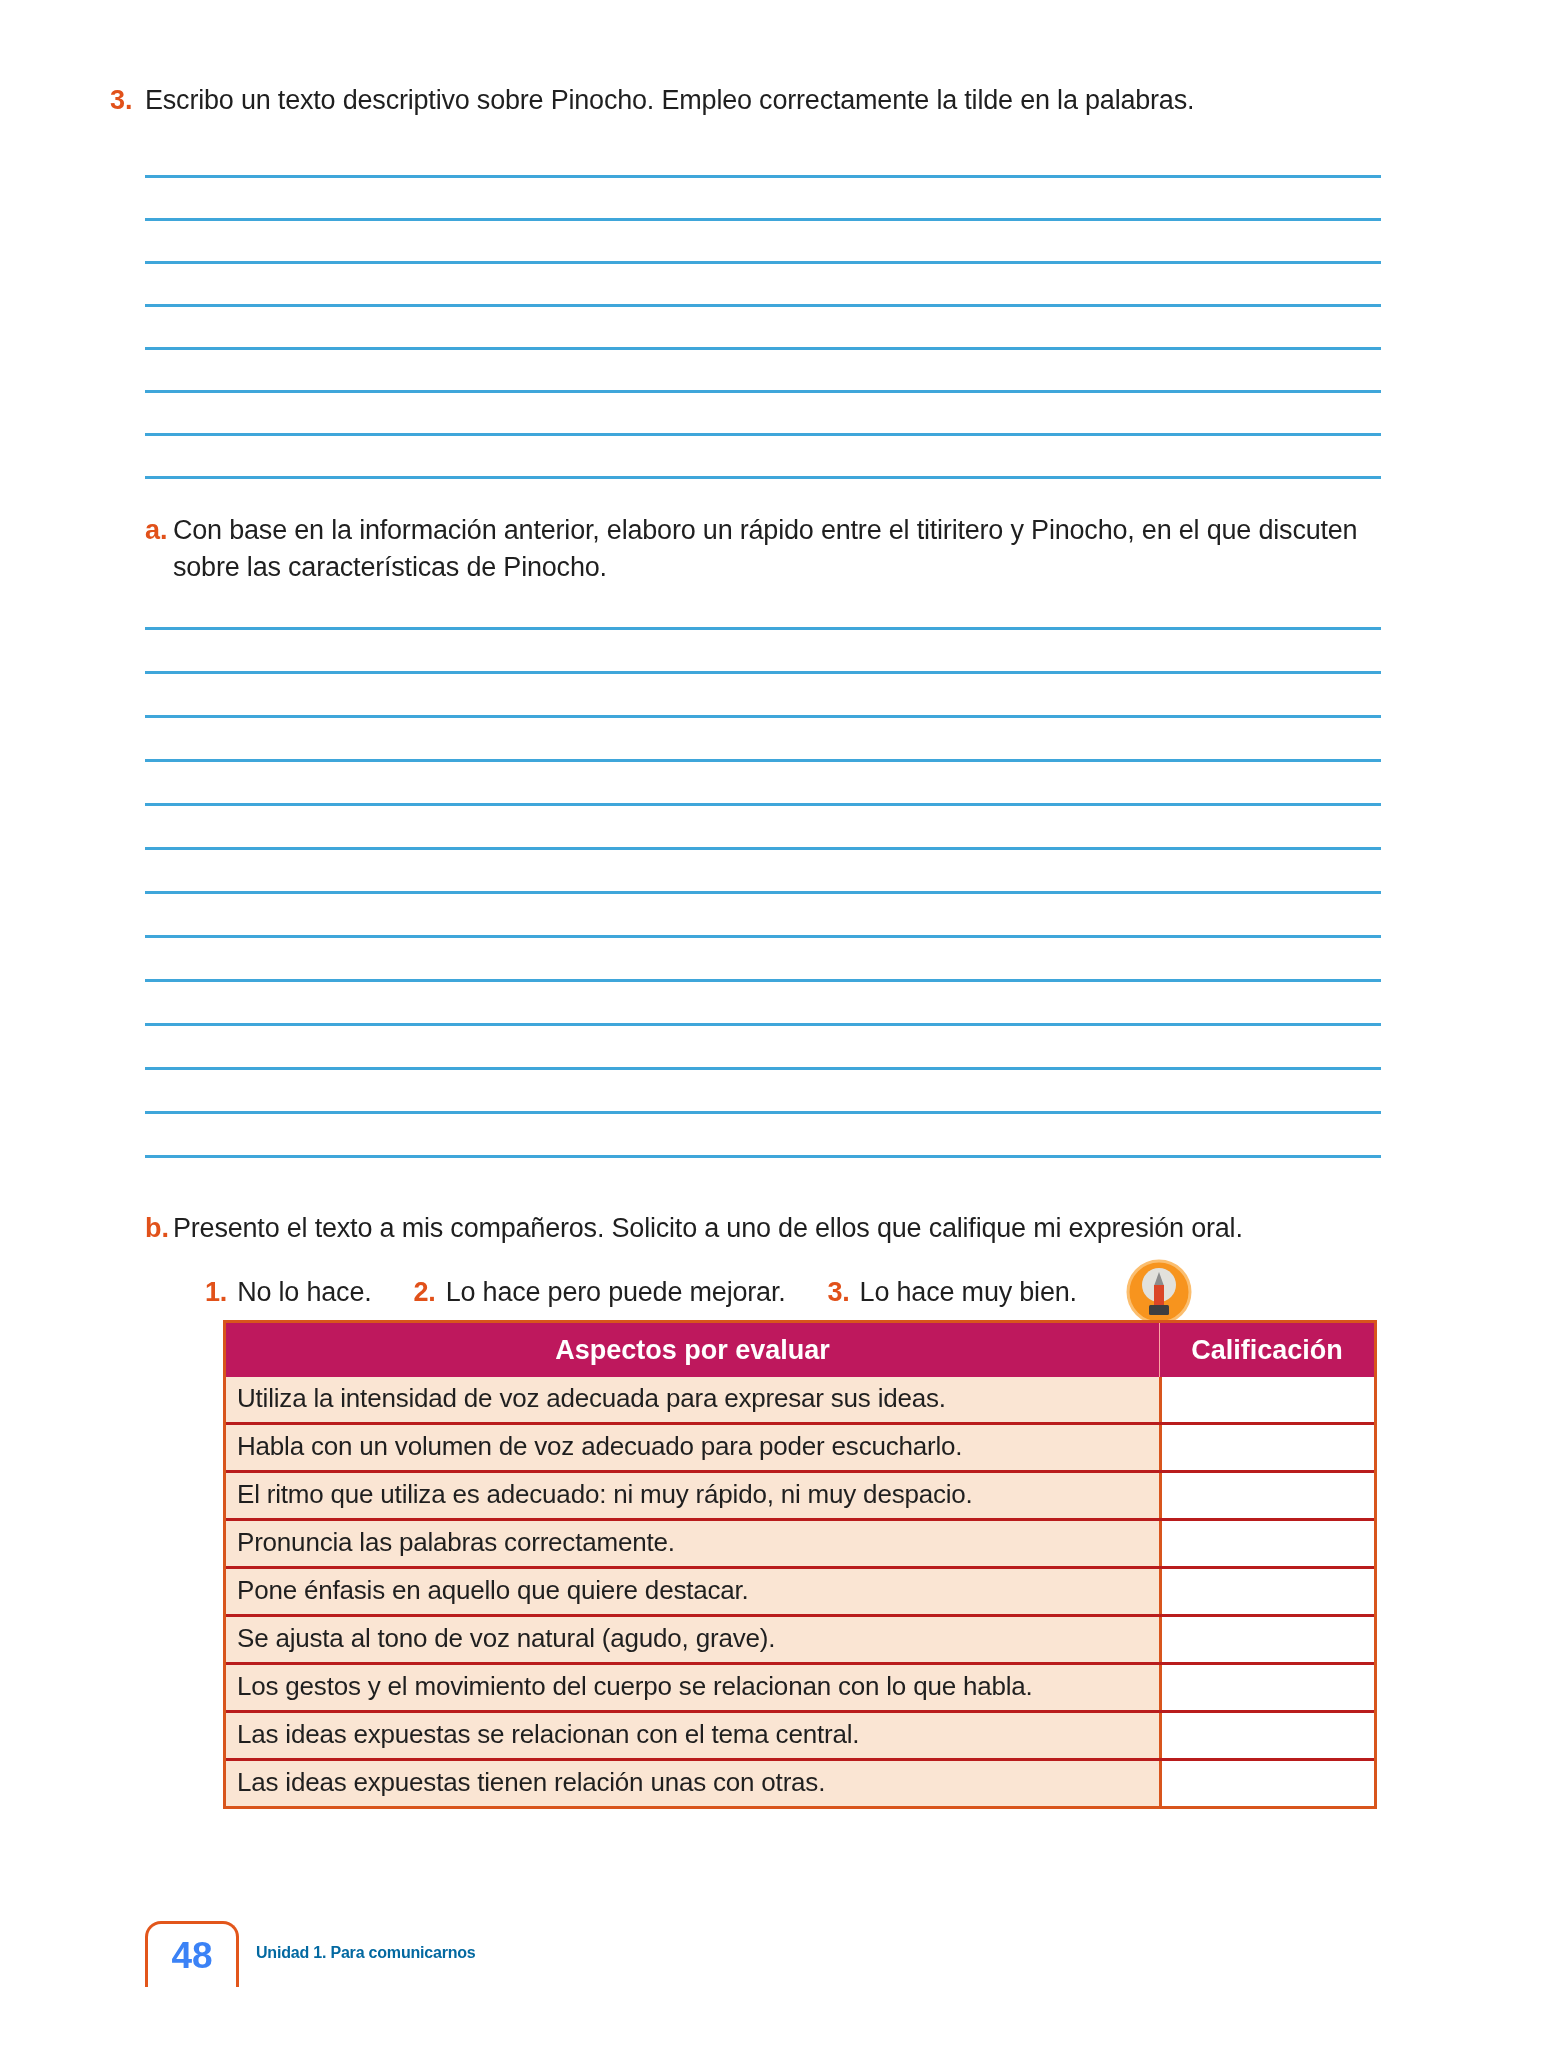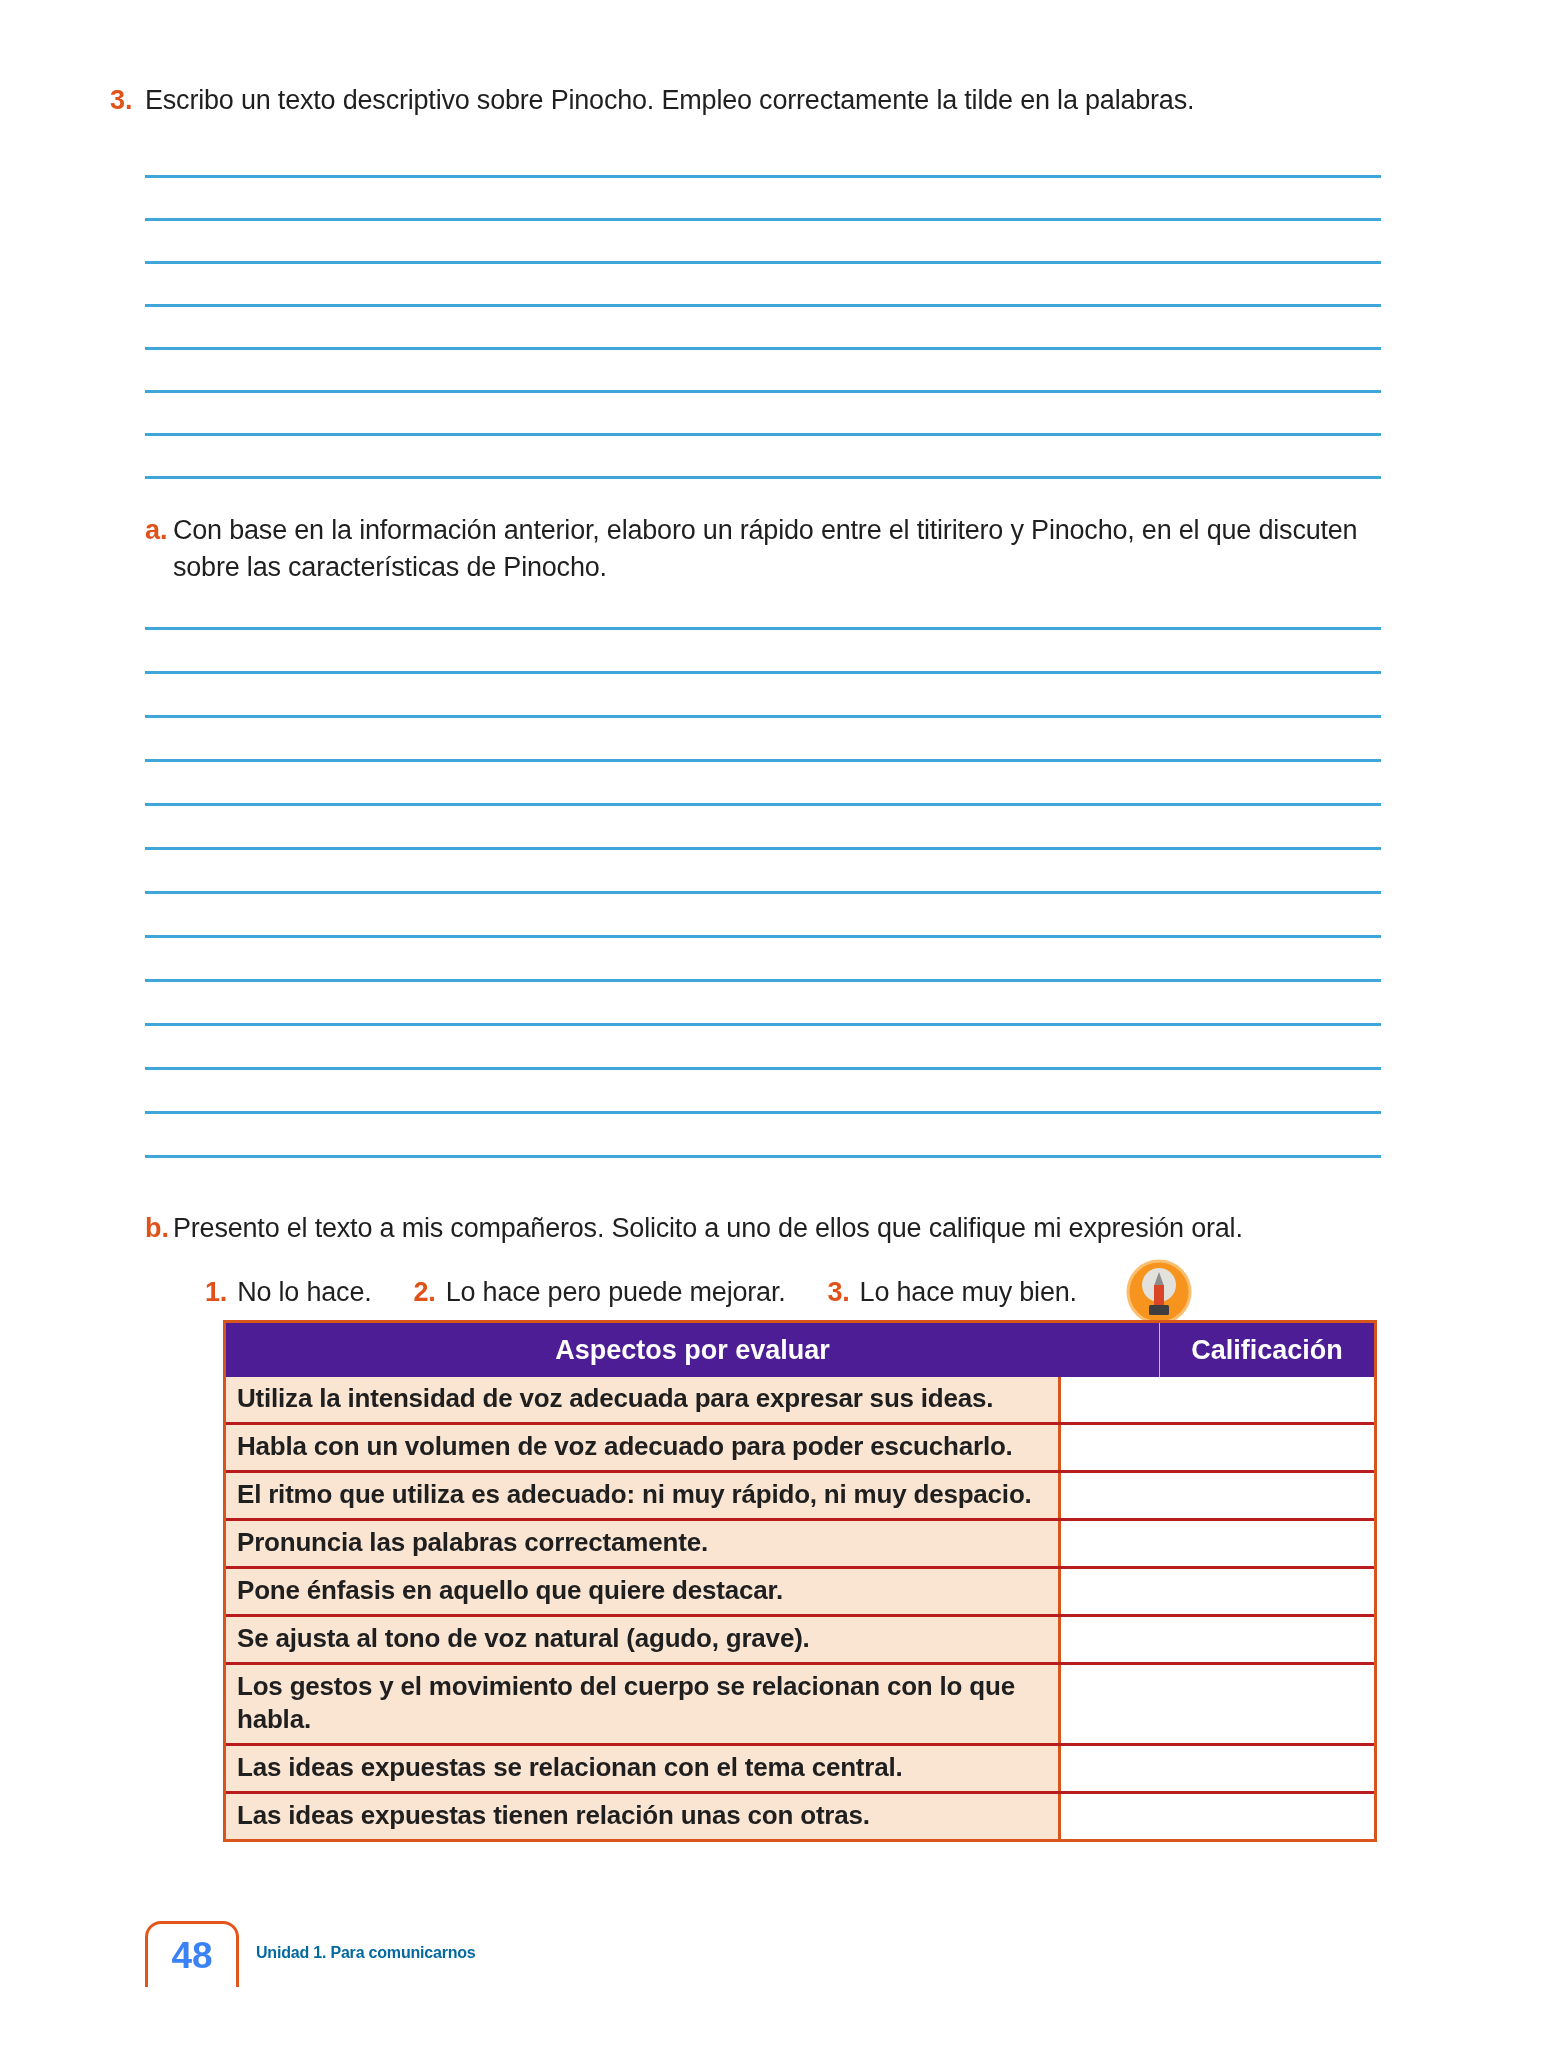--- a/index.html
+++ b/index.html
@@ -36,33 +36,33 @@
   }
   .scale-item { display: flex; gap: 10px; letter-spacing: -0.2px; }
   .scale-item .num { font-weight: bold; color: #E1511A; }
   .bulb-icon { width: 68px; height: 68px; margin-left: 6px; }
 
   
   .rubric {
     position: absolute; left: 223px; top: 1320px; width: 1154px;
     border: 3px solid #D8551C;
   }
-  .rubric-header { display: flex; background: #4c1d95; height: 54px; }
+  .rubric-header { display: flex; background: #be185d; height: 54px; }
   .rh-cell {
     color: #ffffff; font-weight: bold; font-size: 27px;
     display: flex; align-items: center; justify-content: center;
   }
   .rh-aspects { width: 933px; }
   .rh-calif { flex: 1; border-left: 1px solid #fca5a5; }
   .rubric-row { display: flex; border-top: 3px solid #b91c1c; }
   .rubric-row:first-child { border-top: none; }
   .rc-aspect {
-    width: 832px; background: #FAE5D3;
+    width: 933px; background: #FAE5D3;
     font-size: 26px; line-height: 33px;
-    padding: 5px 14px 7px 11px; letter-spacing: -0.2px; font-weight: bold;
+    padding: 5px 14px 7px 11px; letter-spacing: -0.2px;
   }
   .rc-rating { flex: 1; background: #ffffff; border-left: 3px solid #D8551C; }
 
   
   .page-num-box {
     position: absolute; left: 145px; top: 1921px;
     width: 94px; height: 66px;
     border: 3px solid #E2561B; border-bottom: none;
     border-radius: 16px 16px 0 0;
     display: flex; align-items: center; justify-content: center;

